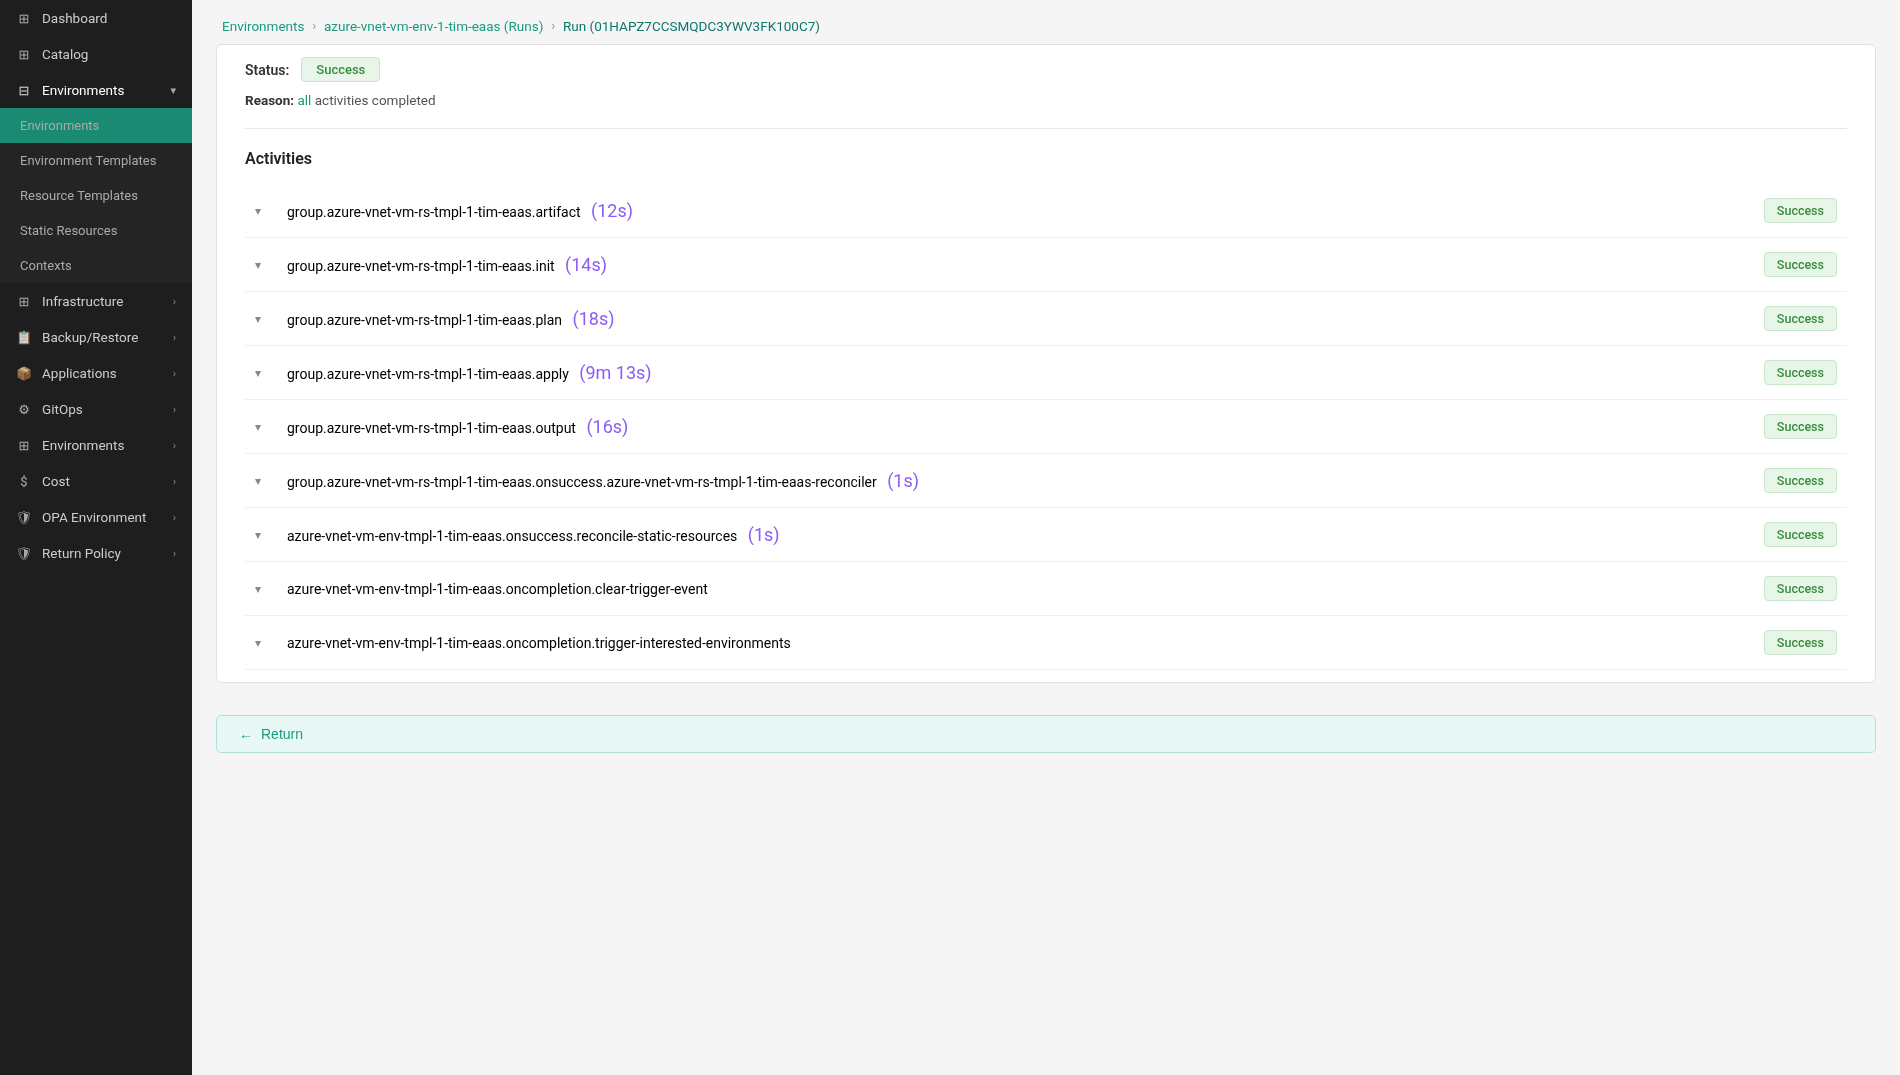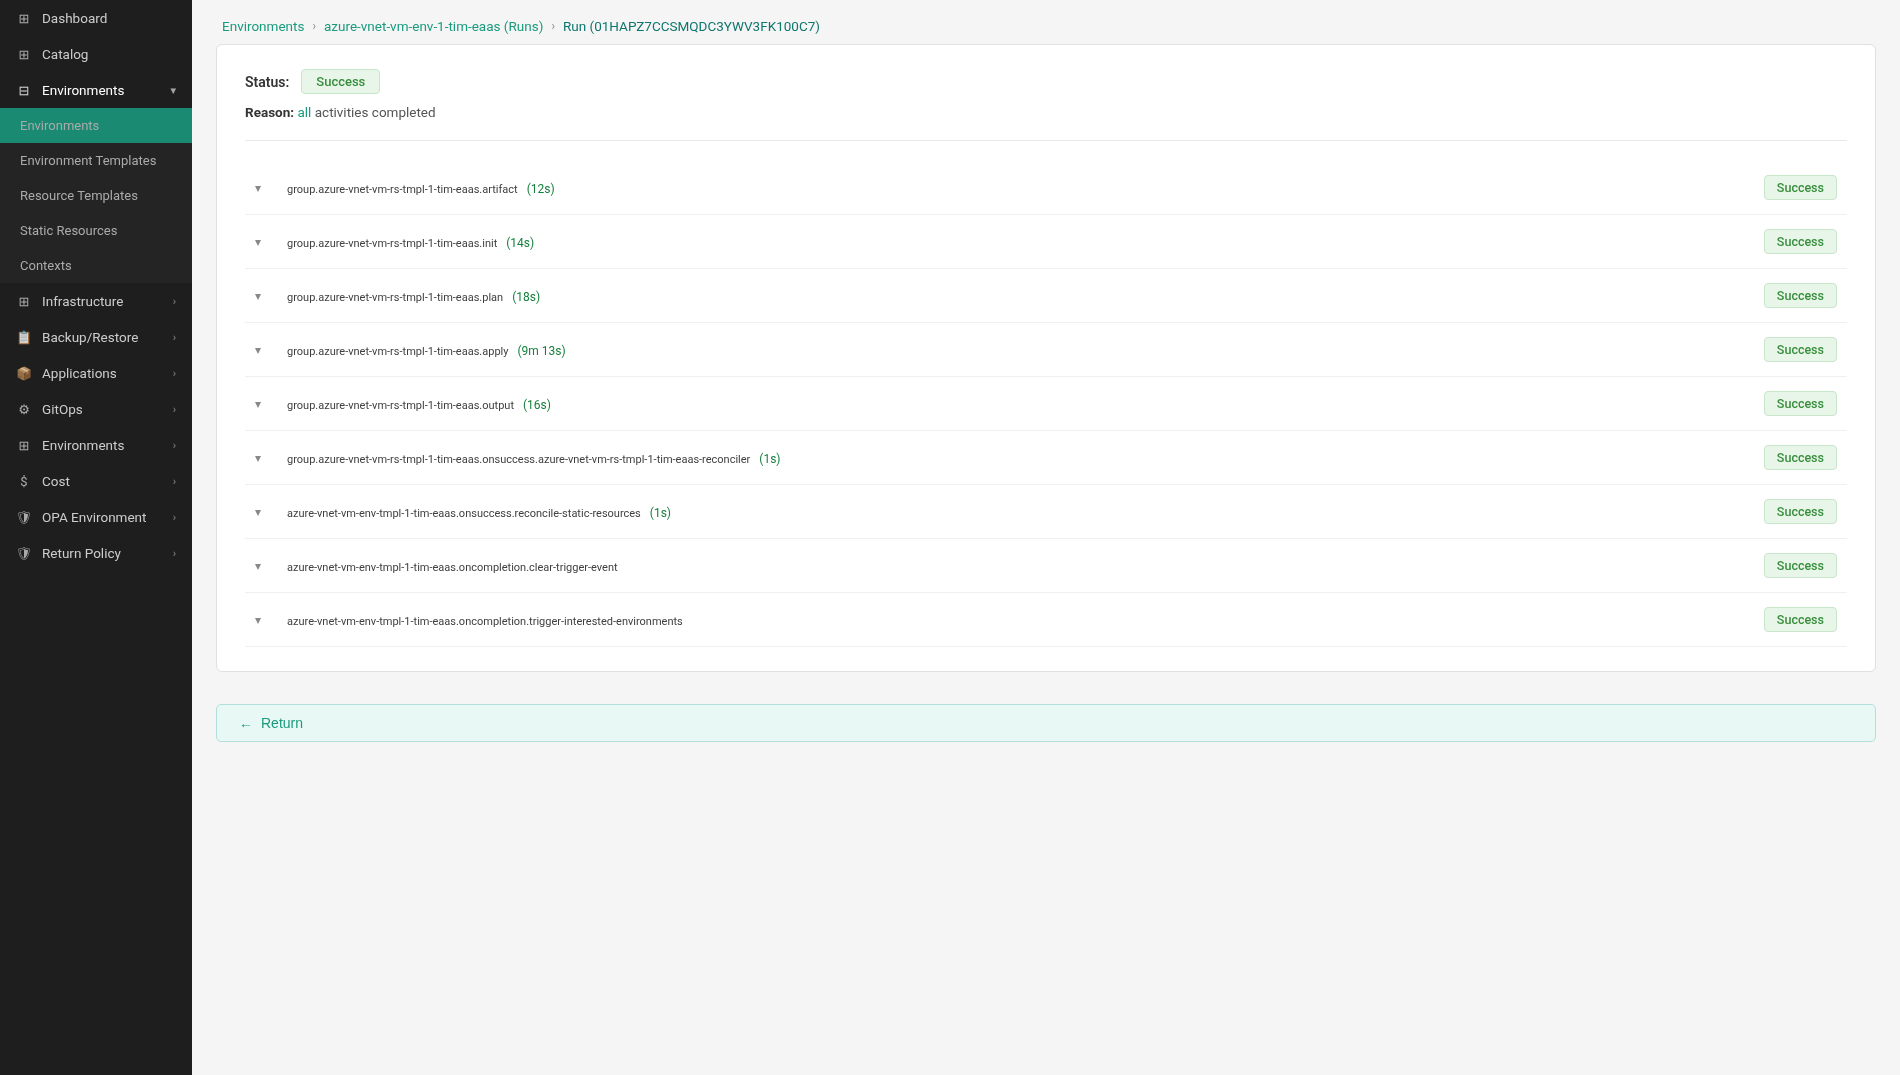--- a/index.html
+++ b/index.html
@@ -49,21 +49,21 @@
     }
     .breadcrumb-link { color: #1a9b7e; text-decoration: none; cursor: pointer; }
     .breadcrumb-sep { color: #888; font-size: 12px; }
     .breadcrumb-current { color: #0f766e; }
 
     .content-area {
       margin: 0 24px 24px;
       background: #fff;
       border-radius: 6px;
       border: 1px solid #e0e0e0;
-      padding: 24px 28px;
+      padding: 12px 28px;
     }
 
     .status-row {
       display: flex;
       align-items: center;
       gap: 12px;
       margin-bottom: 10px;
     }
     .status-label { font-weight: 600; color: #333; font-size: 14px; }
     .status-badge {
@@ -79,22 +79,22 @@
     .reason-link { color: #1a9b7e; }
 
     .divider { border: none; border-top: 1px solid #e8e8e8; margin: 20px 0; }
 
     .activities-title { font-size: 16px; font-weight: 600; color: #222; margin-bottom: 16px; }
 
     .activities-table { width: 100%; border-collapse: collapse; }
     .activity-row { border-bottom: 1px solid #f0f0f0; }
     .activity-row td { padding: 14px 10px; vertical-align: middle; }
     .activity-row .chevron-cell { width: 32px; color: #888; font-size: 12px; cursor: pointer; }
-    .activity-name { color: #404040; font-size: 11px; }
-    .activity-duration { color: #15803d; font-size: 12px; margin-left: 6px; text-align: center; }
+    .activity-name { color: #000000; font-size: 14px; }
+    .activity-duration { color: #8b5cf6; font-size: 18px; margin-left: 6px; text-align: center; }
     .activity-badge-cell { text-align: right; width: 100px; }
     .activity-badge {
       display: inline-block;
       padding: 4px 12px;
       border-radius: 4px;
       font-size: 12.5px;
       font-weight: 500;
       background: #e8f5e9;
       color: #388e3c;
       border: 1px solid #c8e6c9;
@@ -206,20 +206,21 @@
   <div class="content-area">
     <div class="status-row">
       <span class="status-label">Status:</span>
       <span class="status-badge success">Success</span>
     </div>
     <div class="reason-row">
       <strong>Reason:</strong>
       <span> </span><span class="reason-link">all</span><span> activities completed</span>
     </div>
     <hr class="divider">
+    <div class="activities-title">Activities</div>
 
     <table class="activities-table">
       <tbody id="activities-tbody">
       <tr class="activity-row">
       <td class="chevron-cell">▾</td>
       <td>
         <span class="activity-name">group.azure-vnet-vm-rs-tmpl-1-tim-eaas.artifact</span><span class="activity-duration"> (12s)</span>
       </td>
       <td class="activity-badge-cell">
         <span class="activity-badge">Success</span>

